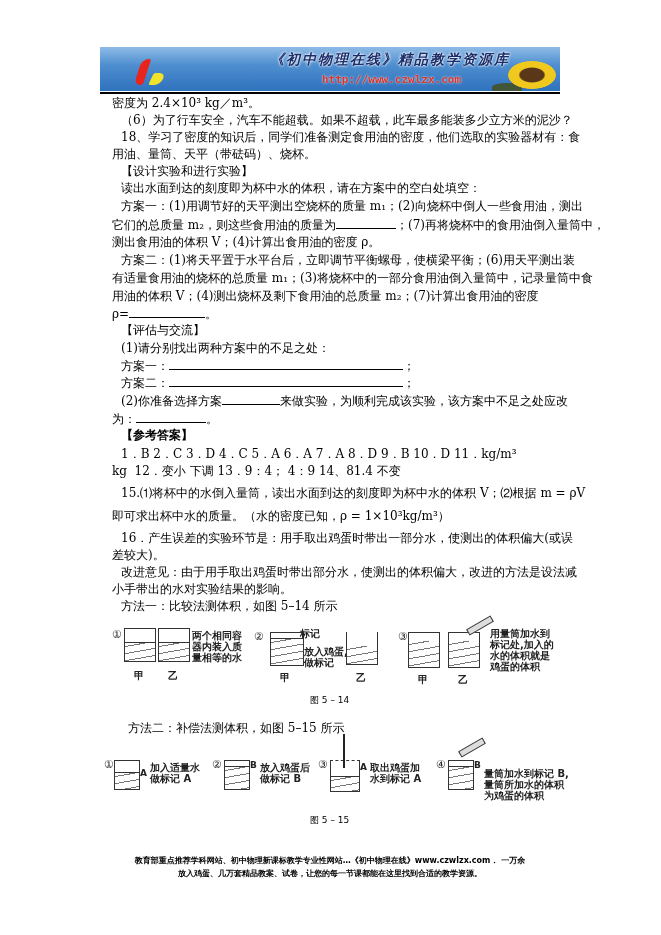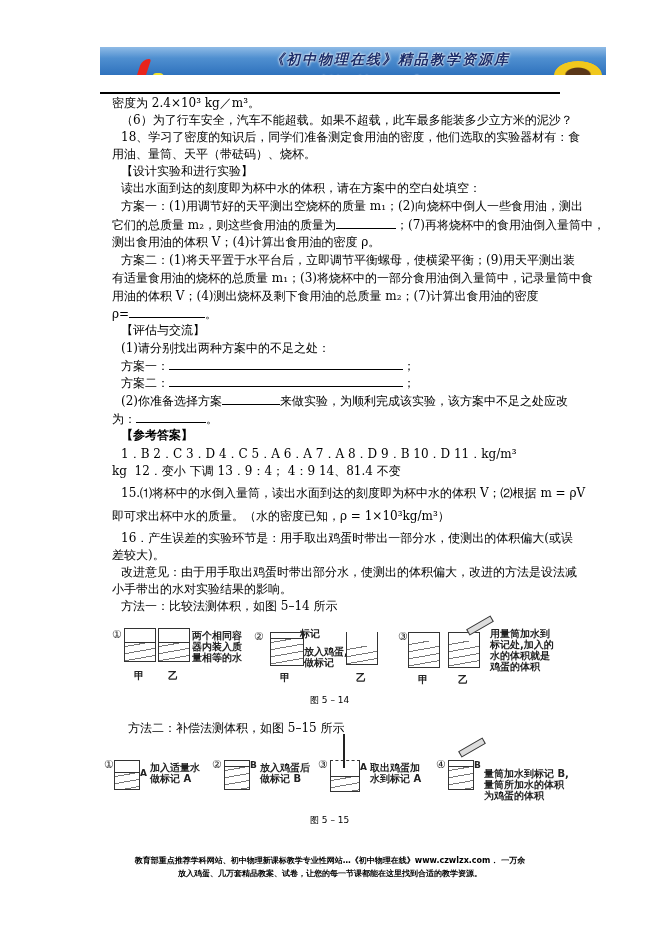--- a/index.html
+++ b/index.html
@@ -1,19 +1,19 @@
 <!DOCTYPE html>
 <html><head>
 <meta charset="utf-8">
 <style>
   html, body { margin: 0; padding: 0; background: #ffffff; }
   body { width: 661px; height: 935px; position: relative; overflow: hidden;
          font-family: "DejaVu Serif", "Liberation Serif", serif; color: #000; }
-  .banner { position: absolute; left: 100px; top: 47px; width: 460px; height: 28px;
-            background: linear-gradient(180deg, #8fbbe6 0%, #4f8fd0 40%, #2f72bd 100%); overflow: hidden; padding-left: 46px; }
+  .banner { position: absolute; left: 100px; top: 47px; width: 460px; height: 44px;
+            background: linear-gradient(180deg, #8fbbe6 0%, #4f8fd0 40%, #2f72bd 100%); overflow: hidden; }
   .banner .logo-red { position: absolute; left: 38px; top: 12px; width: 9px; height: 26px; background: #e8241c;
             border-radius: 8px 3px 3px 8px; transform: skewX(-18deg); }
   .banner .logo-yellow { position: absolute; left: 51px; top: 26px; width: 12px; height: 12px; background: #f2e22a;
             border-radius: 3px 8px 8px 3px; transform: skewX(-25deg); }
   .banner .title { position: absolute; left: 170px; top: 4px; font-family: "DejaVu Sans", sans-serif;
             font-size: 14px; font-weight: bold; font-style: italic; color: #1b2d6a; letter-spacing: 2px;
             text-shadow: 0 0 2px #ffffff, 0 0 3px #ffffff; white-space: nowrap; }
   .banner .url { position: absolute; left: 222px; top: 26px; font-family: "DejaVu Sans Mono", monospace;
             font-size: 11px; font-weight: bold; color: #d8332c; text-shadow: 0 0 2px #fff; white-space: nowrap; }
   .banner .sunflower { position: absolute; right: 4px; top: 14px; width: 48px; height: 28px; border-radius: 50%;
@@ -56,21 +56,21 @@
 <div class="line ind" style="top:129px">18、学习了密度的知识后，同学们准备测定食用油的密度，他们选取的实验器材有：食</div>
 <div class="line" style="top:146px">用油、量筒、天平（带砝码）、烧杯。</div>
 <div class="line ind" style="top:163px">【设计实验和进行实验】</div>
 <div class="line ind" style="top:180px">读出水面到达的刻度即为杯中水的体积，请在方案中的空白处填空：</div>
 
 <div class="line ind" style="top:198px">方案一：(1)用调节好的天平测出空烧杯的质量 m₁；(2)向烧杯中倒人一些食用油，测出</div>
 <div class="line" style="top:216px">
   <span>它们的总质量 m₂，则这些食用油的质量为</span><span class="blank" style="width:60px"></span><span>；(7)再将烧杯中的食用油倒入量筒中，</span>
 </div>
 <div class="line" style="top:234px">测出食用油的体积 V；(4)计算出食用油的密度 ρ。</div>
-<div class="line ind" style="top:252px">方案二：(1)将天平置于水平台后，立即调节平衡螺母，使横梁平衡；(9)用天平测出装</div>
+<div class="line ind" style="top:252px">方案二：(1)将天平置于水平台后，立即调节平衡螺母，使横梁平衡；(6)用天平测出装</div>
 <div class="line" style="top:270px">有适量食用油的烧杯的总质量 m₁；(3)将烧杯中的一部分食用油倒入量筒中，记录量筒中食</div>
 <div class="line" style="top:288px">用油的体积 V；(4)测出烧杯及剩下食用油的总质量 m₂；(7)计算出食用油的密度</div>
 <div class="line" style="top:305px">
   <span>ρ=</span><span class="blank" style="width:76px"></span><span>。</span>
 </div>
 
 <div class="line ind" style="top:322px">【评估与交流】</div>
 <div class="line ind" style="top:340px">(1)请分别找出两种方案中的不足之处：</div>
 <div class="line ind" style="top:357px">
   <span>方案一：</span><span class="blank" style="width:234px"></span><span>；</span>

